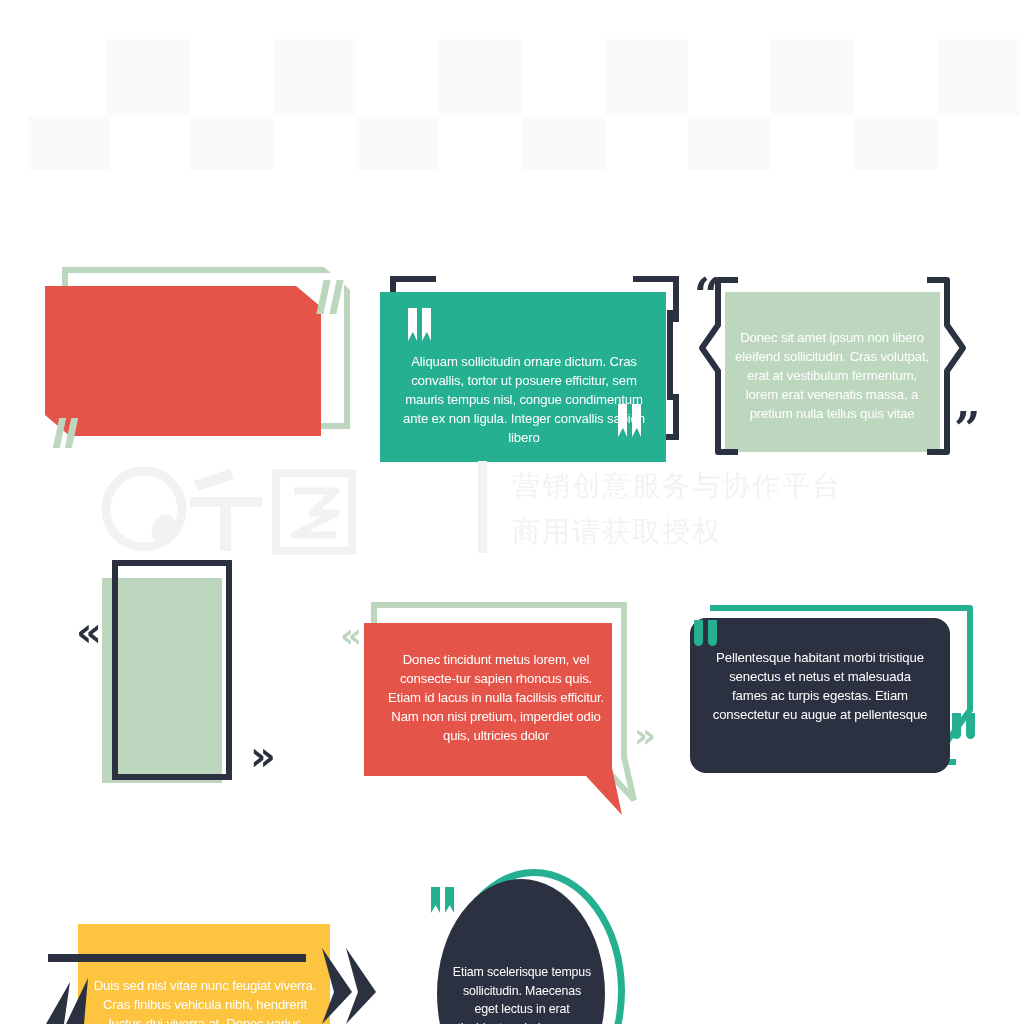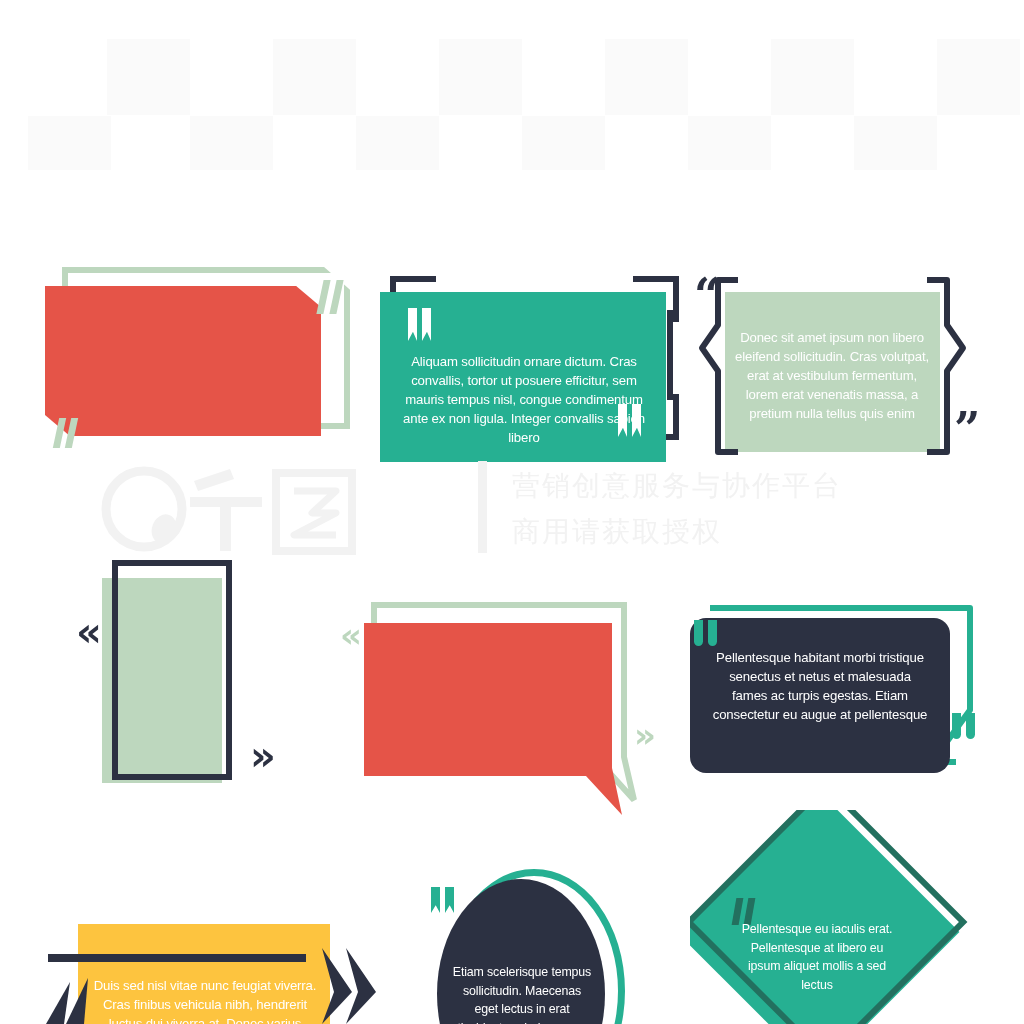--- a/index.html
+++ b/index.html
@@ -165,39 +165,40 @@
   </div>
 
   <div id="card3">
     <div class="fill"></div>
     <svg width="310" height="200" style="position:absolute;left:0;top:0;">
       <path class="brace" d="M 48 10 L 28 10 L 28 55 L 12 78 L 28 101 L 28 182 L 48 182" stroke-linejoin="round"></path>
       <path class="brace" d="M 237 10 L 257 10 L 257 55 L 273 78 L 257 101 L 257 182 L 237 182" stroke-linejoin="round"></path>
     </svg>
     <div class="qmark" style="left:4px;top:2px;font-size:46px;color:#2c3142;">“</div>
     <div class="qmark" style="left:264px;top:136px;font-size:46px;color:#2c3142;">”</div>
-    <div class="qtext">Donec sit amet ipsum non libero eleifend sollicitudin. Cras volutpat, erat at vestibulum fermentum, lorem erat venenatis massa, a pretium nulla tellus quis enim</div>
+    <div class="qtext">Donec sit amet ipsum non libero eleifend sollicitudin. Cras volutpat, erat at vestibulum fermentum, lorem erat venenatis massa, a pretium nulla tellus quis vitae</div>
   </div>
 
   <div id="card4">
     <div class="fill"></div>
     <div class="outline"></div>
     <div class="chev" style="left:6px;top:62px;font-size:40px;color:#2c3142;">«</div>
     <div class="chev" style="left:180px;top:186px;font-size:40px;color:#2c3142;">»</div>
   </div>
 
   <div id="card5">
     <svg width="340" height="230" style="position:absolute;left:0;top:0;">
       <path d="M 34 15 L 284 15 L 284 167 L 294 210 L 258 170 L 34 170 Z" fill="none" stroke="#bdd7be" stroke-width="6"></path>
     </svg>
     <svg width="340" height="230" style="position:absolute;left:0;top:0;">
       <path d="M 24 33 L 272 33 L 272 178 L 282 225 L 246 186 L 24 186 Z" fill="#e55448"></path>
     </svg>
     <div class="chev" style="left:0px;top:28px;font-size:34px;color:#bdd7be;">«</div>
     <div class="chev" style="left:294px;top:128px;font-size:34px;color:#bdd7be;">»</div>
+    <div class="qtext">Donec tincidunt metus lorem, vel consecte-tur sapien rhoncus quis. Etiam id lacus in nulla facilisis efficitur. Nam non nisi pretium, imperdiet odio quis, ultricies dolor</div>
   </div>
 
   <div id="card6">
     <svg width="330" height="200" style="position:absolute;left:0;top:0;">
       <path d="M 30 18 L 290 18 L 290 120 L 255 168 L 36 168" fill="none" stroke="#26b092" stroke-width="6" stroke-linejoin="round"></path>
       <path d="M 22 40 L 22 160 Q 22 172 34 172 L 276 172" fill="none" stroke="#26b092" stroke-width="6" stroke-linejoin="round"></path>
     </svg>
     <div class="fill"></div>
     <div class="barq" style="left:14px;top:30px;">
       <i style="left:0;top:0;width:9px;height:26px;background:#26b092;border-radius:0 0 5px 5px;"></i>
@@ -227,29 +228,20 @@
   <div id="card8">
     <div class="ring"></div>
     <div class="fill"></div>
     <div class="barq" style="left:16px;top:22px;">
       <i style="left:0;top:0;width:9px;height:26px;background:#26b092;clip-path:polygon(0 0,100% 0,100% 100%,52% 70%,0 100%);"></i>
       <i style="left:14px;top:0;width:9px;height:26px;background:#26b092;clip-path:polygon(0 0,100% 0,100% 100%,52% 70%,0 100%);"></i>
     </div>
     <div class="qtext">Etiam scelerisque tempus sollicitudin. Maecenas eget lectus in erat tincidunt scelerisque a a vel risus</div>
   </div>
 
-  <div id="card9">
-    <div class="fill"></div>
-    <div class="outline"></div>
-    <div class="barq" style="left:44px;top:88px;">
-      <i style="left:0;top:0;width:7px;height:27px;background:#23705f;transform:skewX(-10deg);"></i>
-      <i style="left:12px;top:0;width:7px;height:27px;background:#23705f;transform:skewX(-10deg);"></i>
-    </div>
-    <div class="qtext">Pellentesque eu iaculis erat. Pellentesque at libero eu ipsum aliquet mollis a sed lectus</div>
-  </div>
 
   <div class="watermark">
     <svg class="wm-logo" viewBox="0 0 300 92">
       <circle cx="46" cy="46" r="38" fill="none" stroke="#f2f2f2" stroke-width="9"></circle>
       <ellipse cx="66" cy="66" rx="12" ry="15" fill="#f2f2f2" transform="rotate(20 66 66)"></ellipse>
 
       <path d="M96 18 L132 6 L136 16 L100 28 Z" fill="#f2f2f2"></path>
       <rect x="92" y="34" width="72" height="10" fill="#f2f2f2"></rect>
       <rect x="122" y="34" width="11" height="54" fill="#f2f2f2"></rect>
 

